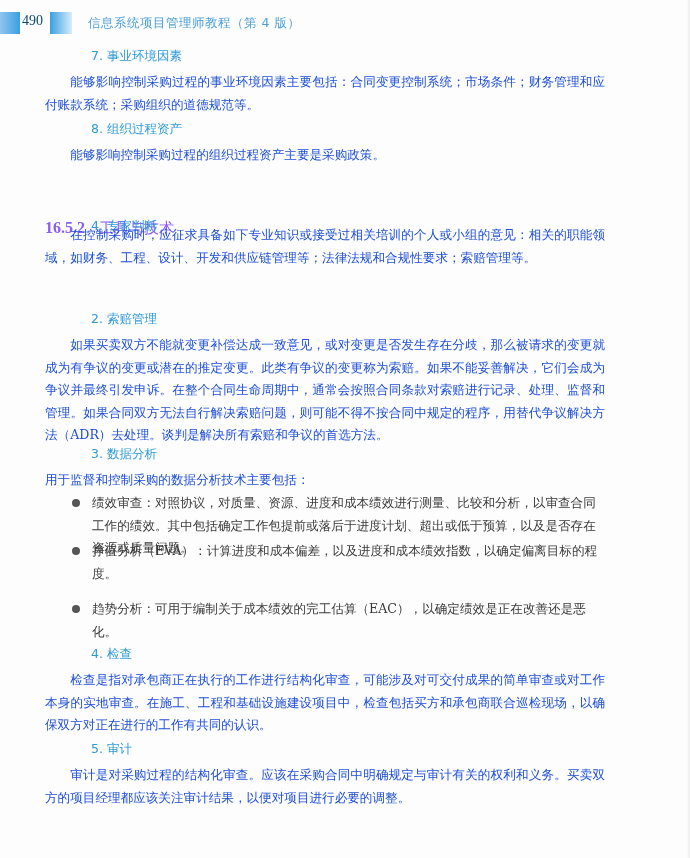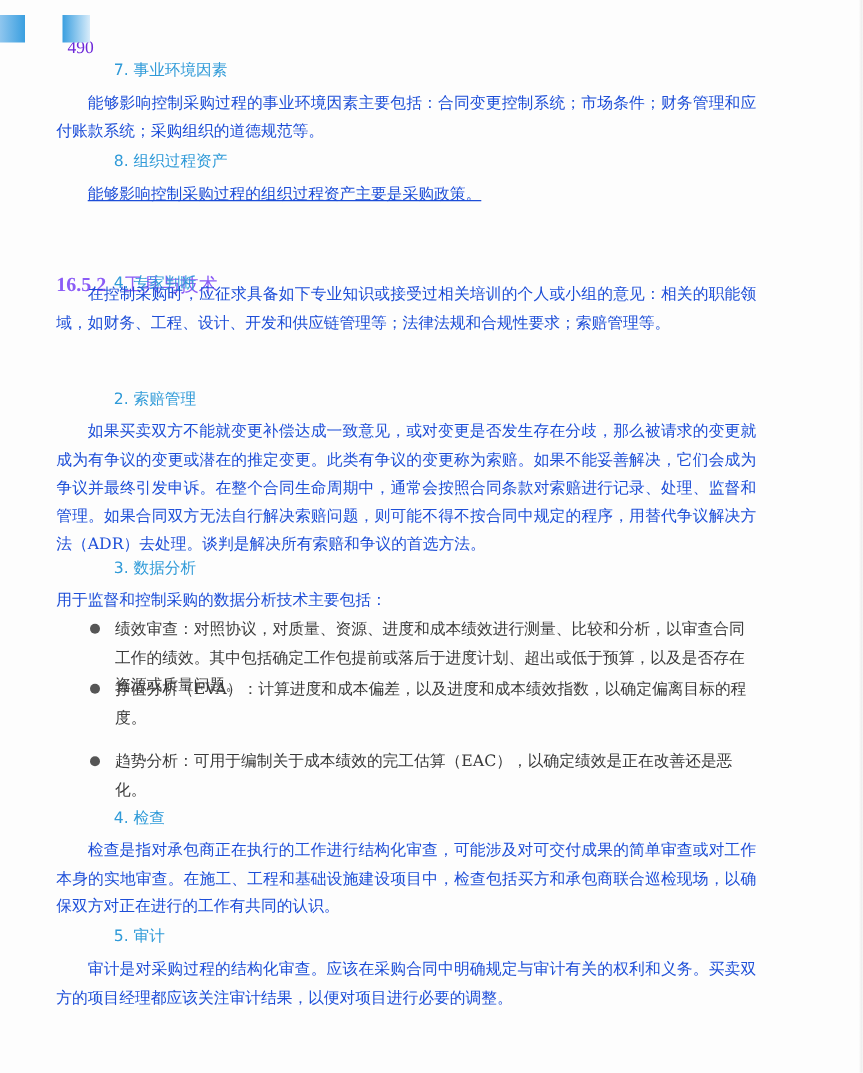--- a/index.html
+++ b/index.html
@@ -9,23 +9,22 @@
     font-family: "DejaVu Serif", "Liberation Serif", serif;
     color: #3a3a3a;
     position: relative;
   }
   .header { position: absolute; top: 12px; left: 0; height: 22px; width: 690px; }
   .hdr-bar-left {
     position: absolute; left: 0; top: 0; width: 20px; height: 22px;
     background: linear-gradient(90deg, #8fc6ee, #3a9fe0);
   }
   .page-no {
-    position: absolute; left: 22px; top: 19px; font-size: 14px; color: #6d28d9;
+    position: absolute; left: 22px; top: 1px; font-size: 14px; color: #0c4a6e;
     font-family: "Liberation Serif", serif;
-    margin-left: 32px;
   }
   .hdr-bar-right {
     position: absolute; left: 50px; top: 0; width: 22px; height: 22px;
     background: linear-gradient(90deg, #3a9fe0, #d8ecfa);
   }
   .book-title {
     position: absolute; left: 88px; top: 3px; font-size: 12.5px; color: #4a9fd8;
     font-family: "DejaVu Sans", sans-serif; letter-spacing: 0.5px;
   }
   .content { position: absolute; left: 0; top: 0; width: 690px; }
@@ -59,28 +58,29 @@
     background: linear-gradient(90deg, #fdfdfd, #eaeaea);
   }
 </style>
 </head>
 <body>
 
 <div class="header">
   <div class="hdr-bar-left"></div>
   <span class="page-no">490</span>
   <div class="hdr-bar-right"></div>
+  <span class="book-title">信息系统项目管理师教程（第 4 版）</span>
 </div>
 
 <div class="content">
   <div class="h3" style="top:48px;">7. 事业环境因素</div>
   <div class="para" style="top:71px;">能够影响控制采购过程的事业环境因素主要包括：合同变更控制系统；市场条件；财务管理和应付账款系统；采购组织的道德规范等。</div>
 
   <div class="h3" style="top:121px;">8. 组织过程资产</div>
-  <div class="para" style="top:144px;text-decoration:underline;">能够影响控制采购过程的组织过程资产主要是采购政策。</div>
+  <div class="para" style="top:144px;">能够影响控制采购过程的组织过程资产主要是采购政策。</div>
 
   <div class="h2" style="top:179px;">
     <span class="num">16.5.2</span><span class="txt">工具与技术</span>
   </div>
 
   <div class="h3" style="top:218px;">4. 专家判断</div>
   <div class="para" style="top:224px;">在控制采购时，应征求具备如下专业知识或接受过相关培训的个人或小组的意见：相关的职能领域，如财务、工程、设计、开发和供应链管理等；法律法规和合规性要求；索赔管理等。</div>
 
   <div class="h3" style="top:311px;">2. 索赔管理</div>
   <div class="para" style="top:334px;">如果买卖双方不能就变更补偿达成一致意见，或对变更是否发生存在分歧，那么被请求的变更就成为有争议的变更或潜在的推定变更。此类有争议的变更称为索赔。如果不能妥善解决，它们会成为争议并最终引发申诉。在整个合同生命周期中，通常会按照合同条款对索赔进行记录、处理、监督和管理。如果合同双方无法自行解决索赔问题，则可能不得不按合同中规定的程序，用替代争议解决方法（ADR）去处理。谈判是解决所有索赔和争议的首选方法。</div>

